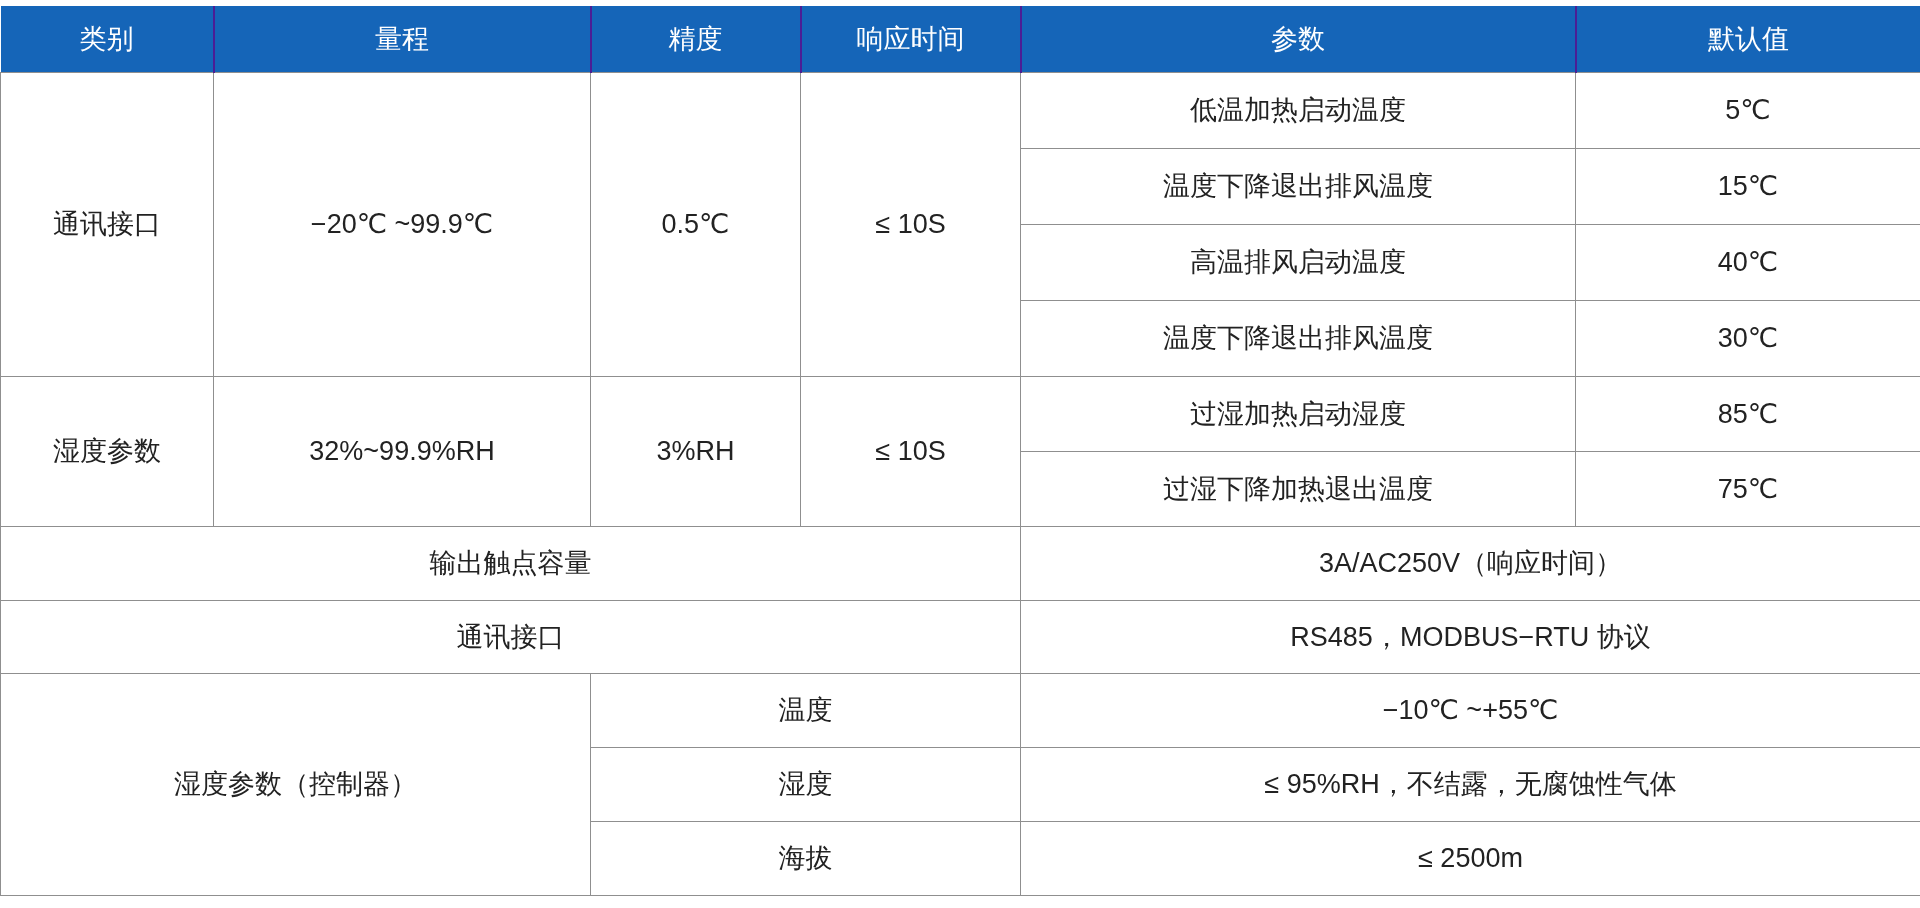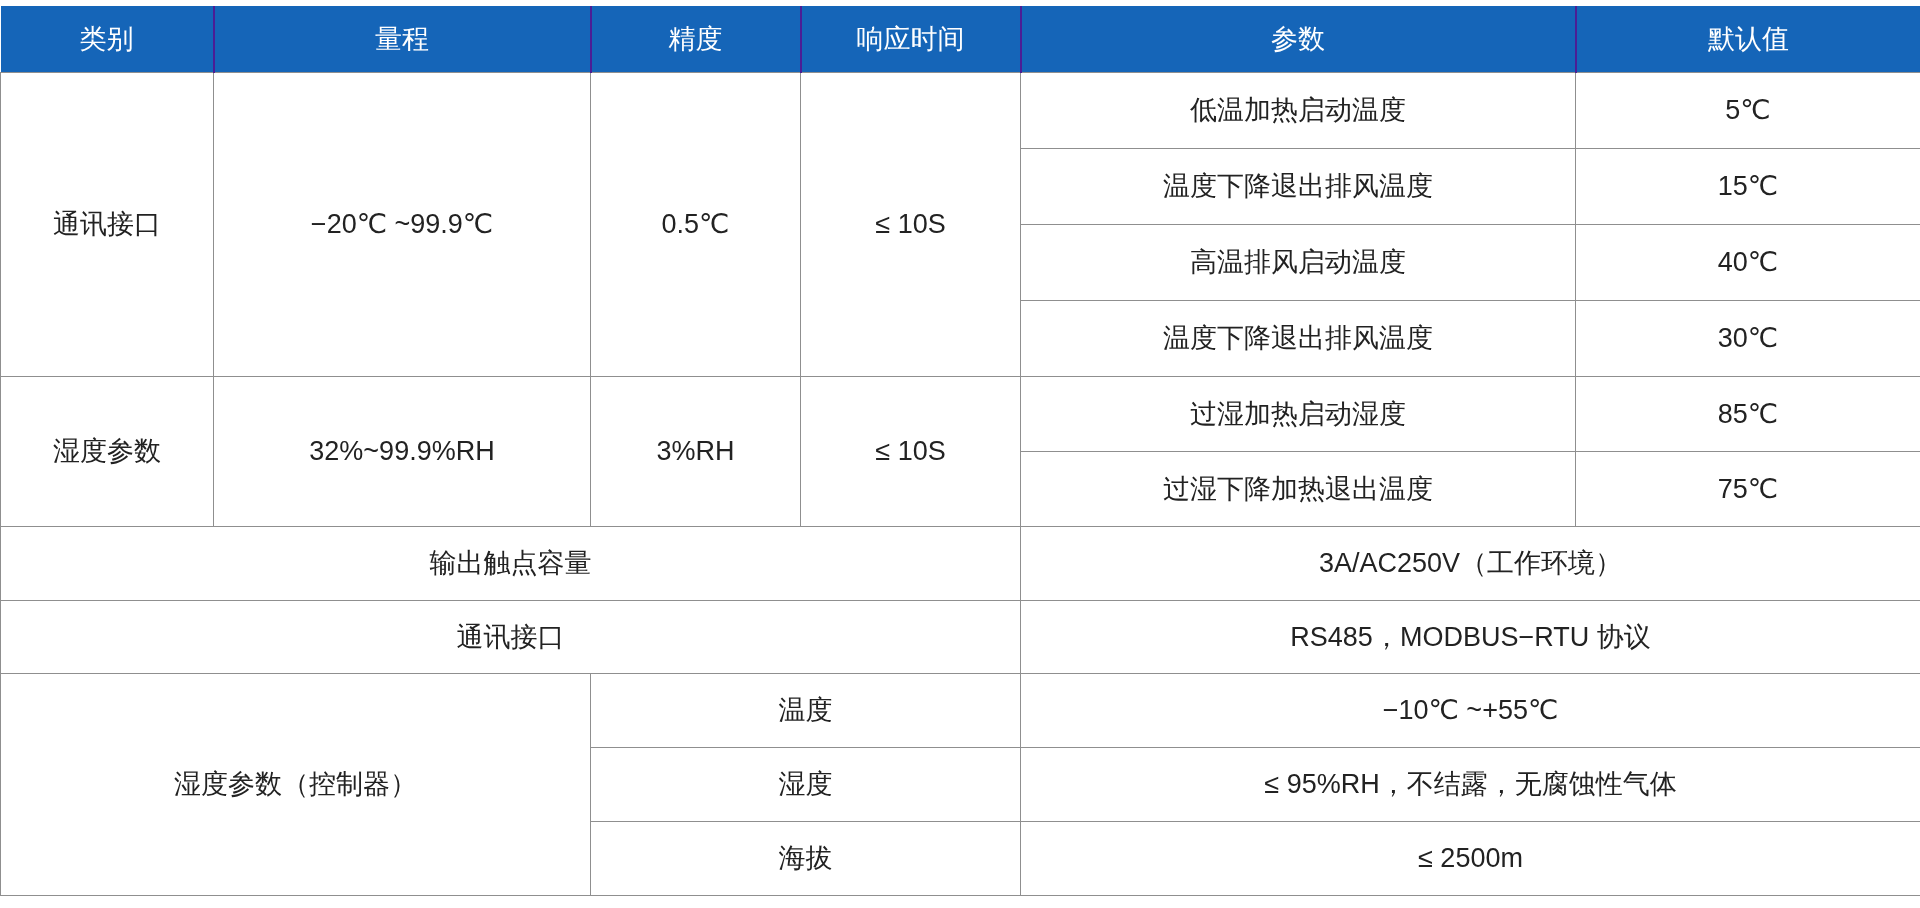--- a/index.html
+++ b/index.html
@@ -106,21 +106,21 @@
         <td rowspan="2">≤ 10S</td>
         <td>过湿加热启动湿度</td>
         <td>85℃</td>
       </tr>
       <tr class="r-hum">
         <td>过湿下降加热退出温度</td>
         <td>75℃</td>
       </tr>
       <tr class="r-out">
         <td colspan="4">输出触点容量</td>
-        <td colspan="2">3A/AC250V（工作环境）</td>
+        <td colspan="2">3A/AC250V（响应时间）</td>
       </tr>
       <tr class="r-com">
         <td colspan="4">通讯接口</td>
         <td colspan="2">RS485，MODBUS−RTU 协议</td>
       </tr>
       <tr class="r-env">
         <td colspan="2" rowspan="3">湿度参数（控制器）</td>
         <td colspan="2">温度</td>
         <td colspan="2">−10℃ ~+55℃</td>
       </tr>

